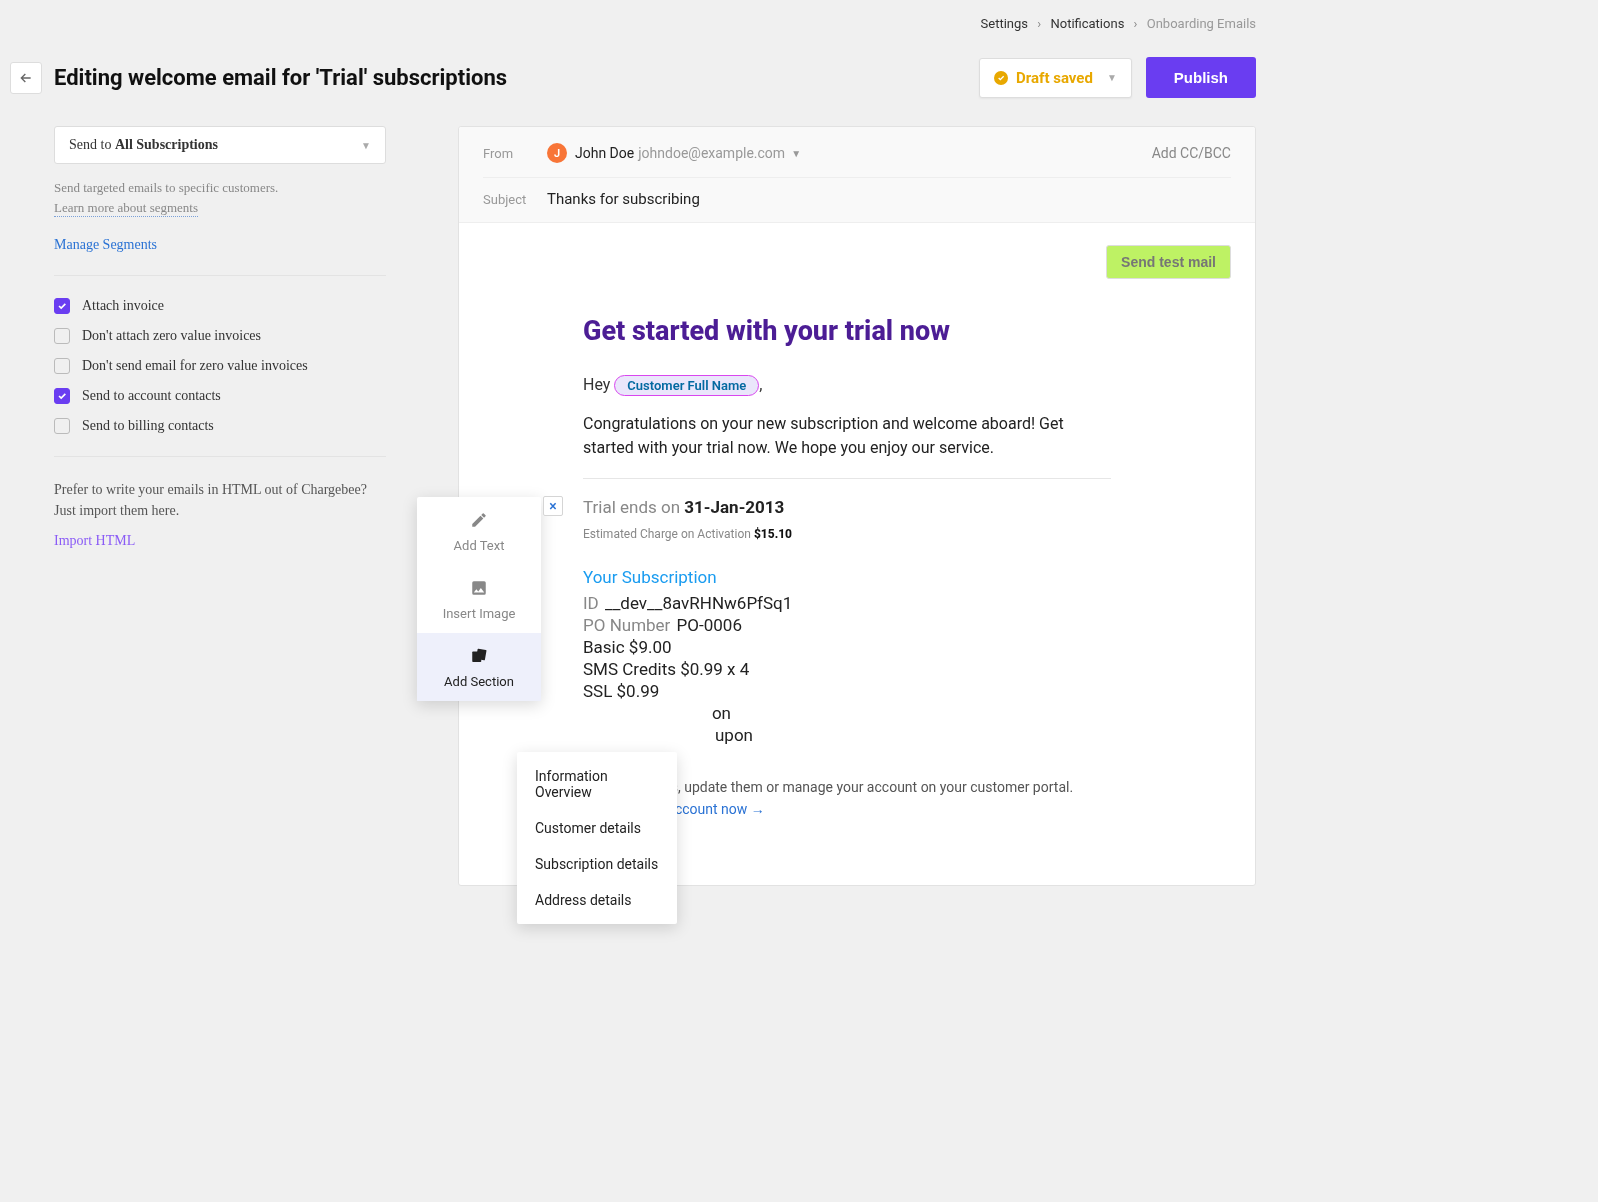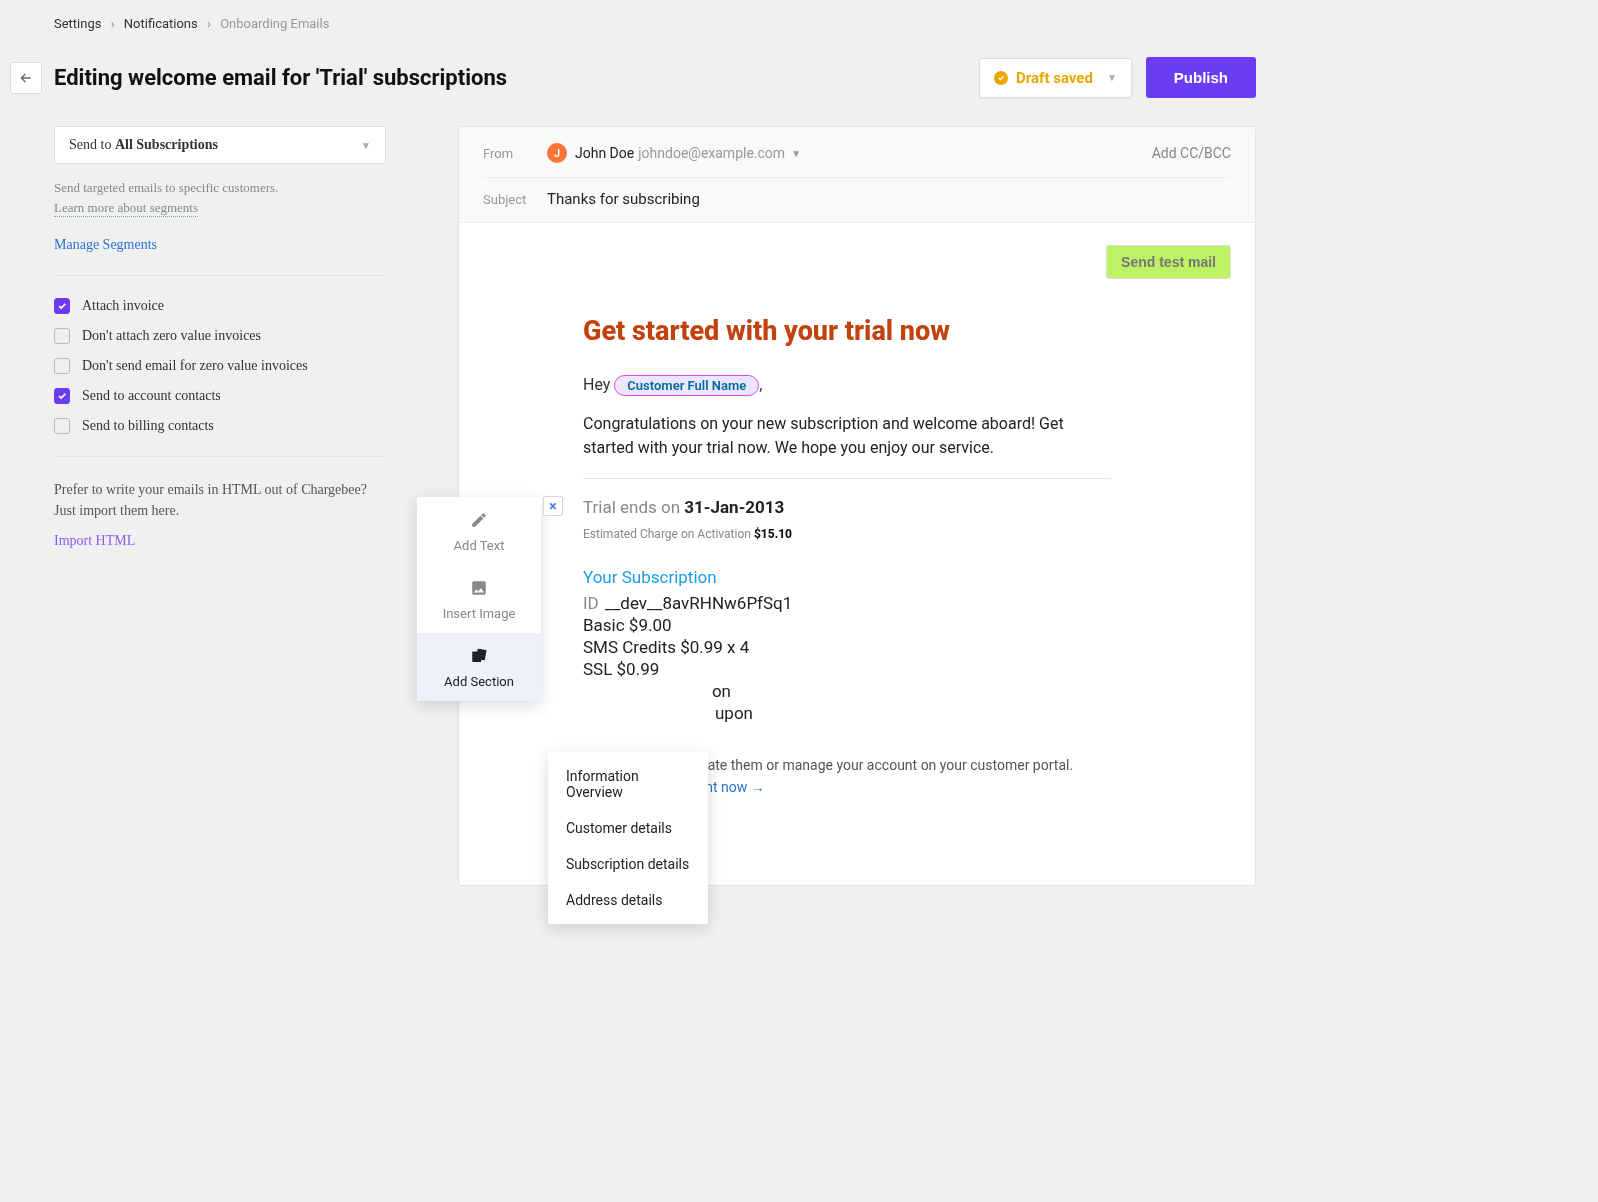--- a/index.html
+++ b/index.html
@@ -9,20 +9,21 @@
   color: #333;
   font-size: 14px;
 }
 .page { width: 1266px; min-height: 952px; position: relative; }
 
 
 .breadcrumb {
   padding: 16px 10px 8px 54px;
   font-size: 13px;
   color: #333;
+  text-align: right;
 }
 .breadcrumb .sep { color: #888; margin: 0 6px; }
 .breadcrumb .dim { color: #999; }
 
 
 .header-row {
   display: flex;
   align-items: center;
   padding: 18px 10px 28px 10px;
   justify-content: space-between;
@@ -152,21 +153,21 @@
   background: #bef264;
   border: 1px solid #ddd;
   color: #767676;
   font-weight: 700;
   font-size: 14px;
   border-radius: 3px;
   padding: 8px 14px;
   cursor: pointer;
 }
 .email-content { clear: both; padding: 36px 12px 0 100px; max-width: 640px; }
-.email-h1 { font-size: 27px; font-weight: 800; color:#c2410c; margin-bottom: 26px; line-height:1.25; }
+.email-h1 { font-size: 27px; font-weight: 800; color:#4c1d95; margin-bottom: 26px; line-height:1.25; }
 .greeting-line { font-size: 16px; margin-bottom: 16px; }
 .var-pill {
   display:inline-block;
   background: #eae6fb;
   border: 1px solid #d946ef;
   color: #0369a1;
   border-radius: 14px;
   padding: 2px 12px;
   font-size: 13px;
   font-weight: 600;
@@ -210,21 +211,21 @@
 }
 .add-item.active { background:#eef0fb; }
 .add-item .ic { color:#888; display:block; margin:0 auto 6px auto; }
 .add-item.active .ic { color:#222; }
 .add-item .lbl { font-size:13px; color:#888; }
 .add-item.active .lbl { color:#222; }
 
 
 .section-menu {
   position:absolute;
-  left:548px; top:752px;
+  left:517px; top:752px;
   width:160px;
   background:#fff;
   border-radius:2px;
   box-shadow:0 4px 16px rgba(0,0,0,0.15);
   z-index:21;
   padding:6px 0;
 }
 .section-menu .mi {
   padding:10px 18px;
   font-size:14px; color:#222;
@@ -331,20 +332,21 @@
             <div class="email-h1">Get started with your trial now</div>
             <div class="greeting-line">
               <span>Hey </span><span class="var-pill">Customer Full Name</span><span>,</span>
             </div>
             <div class="email-p">Congratulations on your new subscription and welcome aboard! Get started with your trial now. We hope you enjoy our service.</div>
             <div class="thin-hr"></div>
             <div class="trial-line"><span>Trial ends on </span><b>31-Jan-2013</b></div>
             <div class="est-line"><span>Estimated Charge on Activation </span><span class="amt">$15.10</span></div>
             <div class="sub-title">Your Subscription</div>
             <div class="kv-line"><span class="k">ID</span> <span>__dev__8avRHNw6PfSq1</span></div>
+            <div class="kv-line"><span class="k">PO Number</span> <span>PO-0006</span></div>
             <div id="price-lines">
                 <div class="price-line">Basic $9.00</div>
                 <div class="price-line">SMS Credits $0.99 x 4</div>
                 <div class="price-line">SSL $0.99</div>
               </div>
             <div class="price-line" style="text-align:right;padding-right:380px">on</div>
             <div class="price-line" style="text-align:right;padding-right:358px">upon</div>
             <div class="foot-note">View payments, update them or manage your account on your customer portal.</div>
             <span class="portal-link">Log into your account now →</span>
           </div>

